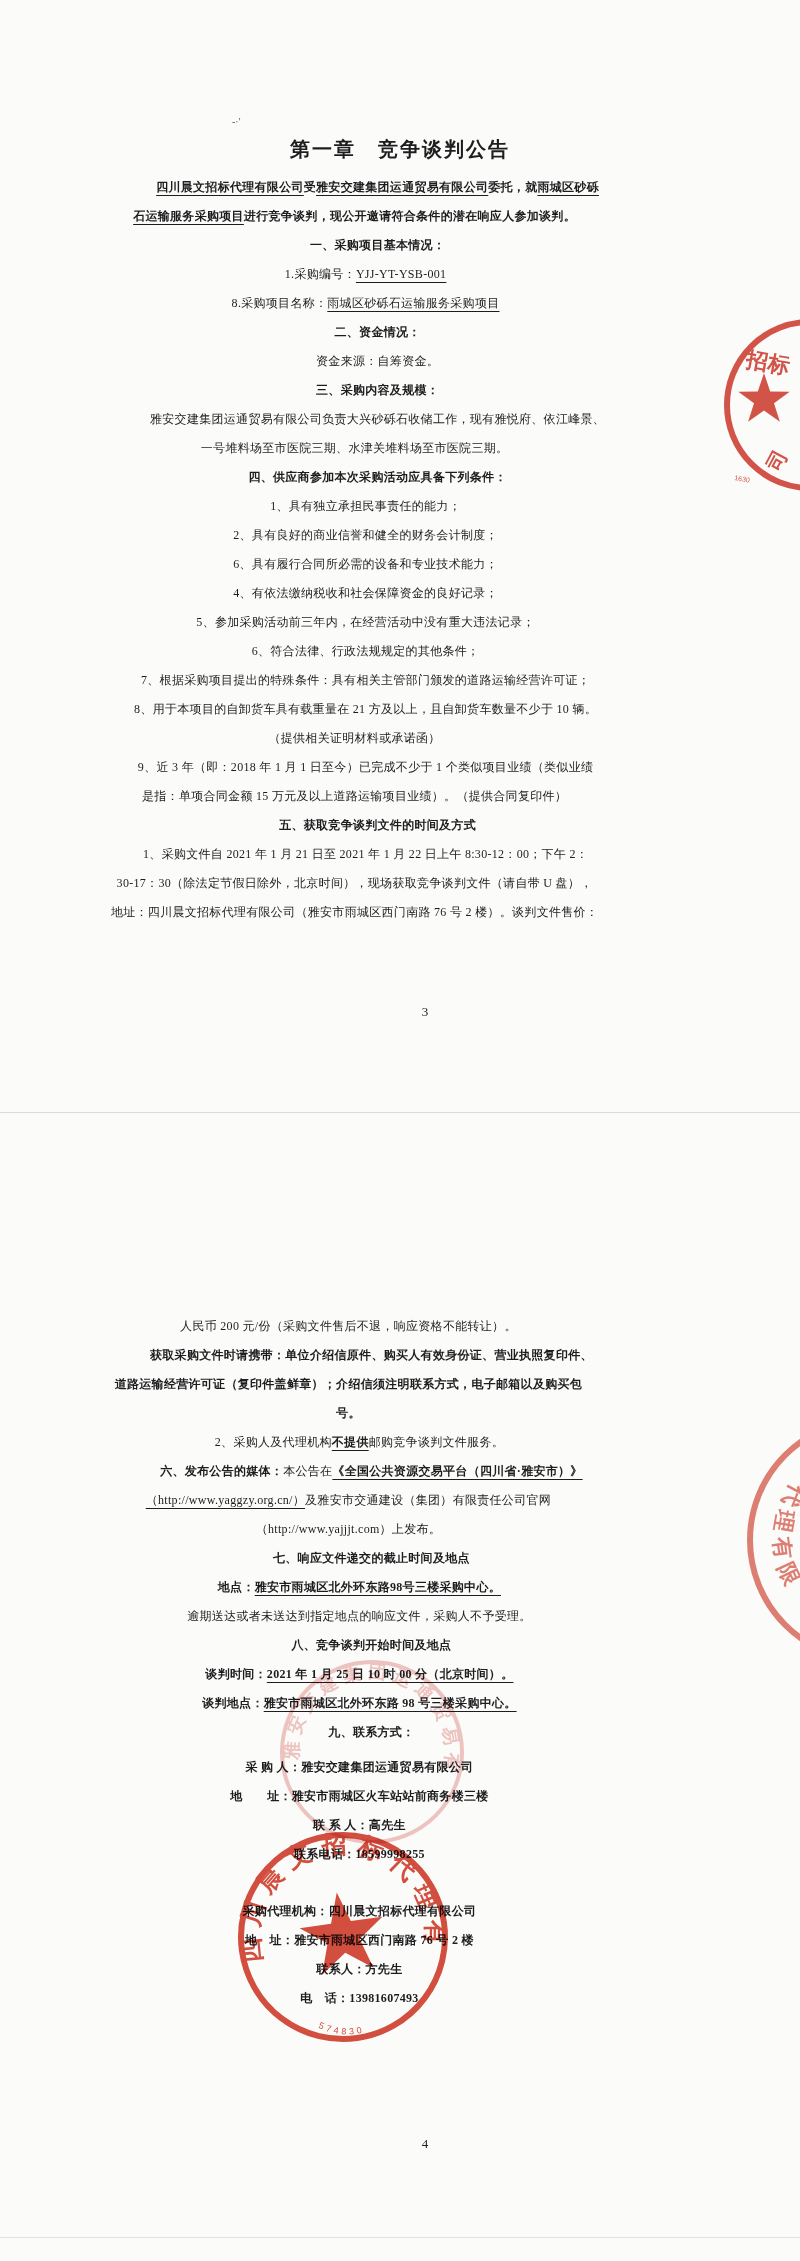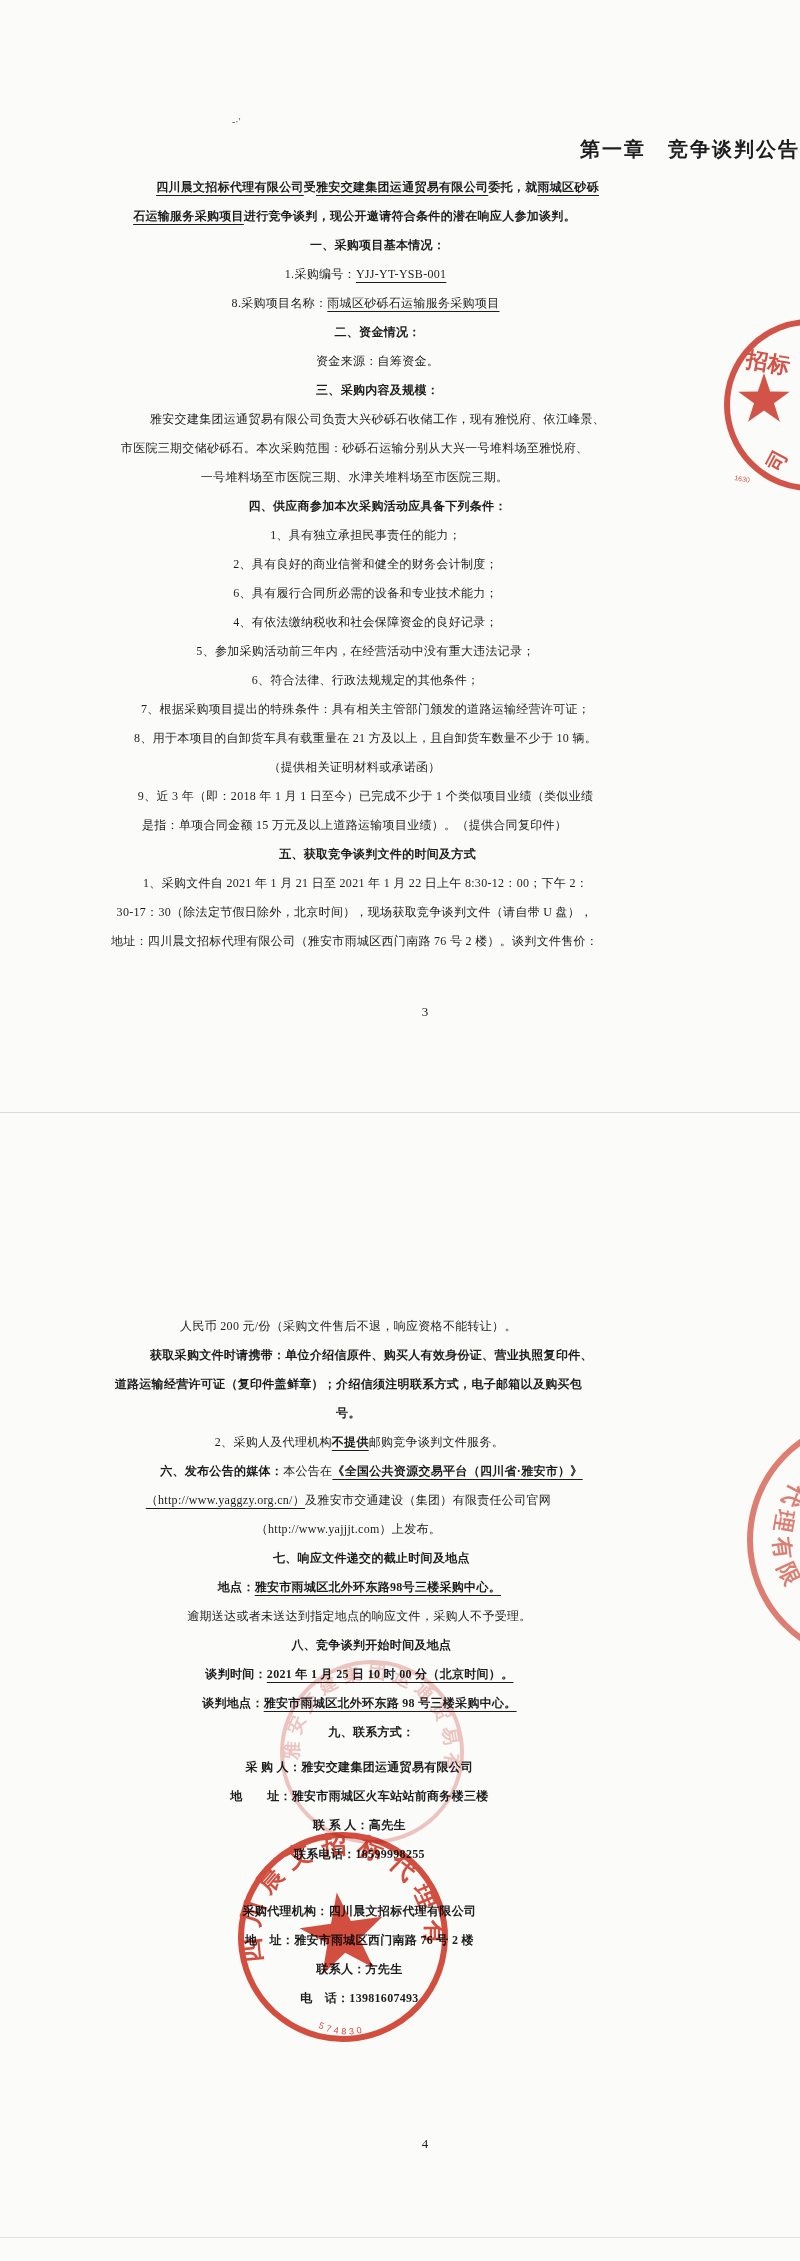--- a/index.html
+++ b/index.html
@@ -3,21 +3,21 @@
 <meta charset="utf-8">
 <style>
   html,body{margin:0;padding:0;width:800px;height:2261px;overflow:hidden;background:#fbfbf9;}
   body{font-family:"Liberation Serif","DejaVu Serif",serif;color:#1d1d1f;position:relative;}
   .ln{line-height:29px;font-size:12px;white-space:nowrap;letter-spacing:.3px;text-align:center;}
   .i1{margin-left:22px;}
   .i2{margin-left:46px;}
   .h{font-weight:bold;}
   span.u{text-decoration:underline;text-underline-offset:4px;}
   span.b{font-weight:bold;}
-  #doc-title{position:absolute;top:136px;left:0;width:800px;text-align:right;font-size:20px;font-weight:bold;letter-spacing:2px;}
+  #doc-title{position:absolute;top:136px;left:0;width:800px;text-align:center;font-size:20px;font-weight:bold;letter-spacing:2px;}
   #page1-body{position:absolute;top:173px;left:104px;}
   #page2-body{position:absolute;top:1312px;left:104px;}
   .pagenum{position:absolute;left:0;width:850px;text-align:center;font-size:13px;color:#222;}
   #pn3{top:1004px;}
   #pn4{top:2136px;}
   .sep{position:absolute;left:0;width:800px;height:1px;background:#dcdcd7;}
   #sep1{top:1112px;}
   #sep2{top:2237px;background:#e3e3de;}
   svg.stamp{position:absolute;mix-blend-mode:multiply;}
   #scan-artifact{position:absolute;top:116px;left:232px;font-size:10px;color:#555;}
@@ -31,21 +31,20 @@
 <div id="page1-body">
     <div class="ln i2 h"><span class="u">四川晨文招标代理有限公司</span><span class="">受</span><span class="u">雅安交建集团运通贸易有限公司</span><span class="">委托，就</span><span class="u">雨城区砂砾</span></div>
     <div class="ln h"><span class="u">石运输服务采购项目</span><span class="">进行竞争谈判，现公开邀请符合条件的潜在响应人参加谈判。</span></div>
     <div class="ln i2 h"><span class="">一、采购项目基本情况：</span></div>
     <div class="ln i1"><span class="">1.采购编号：</span><span class="u">YJJ-YT-YSB-001</span></div>
     <div class="ln i1"><span class="">8.采购项目名称：</span><span class="u">雨城区砂砾石运输服务采购项目</span></div>
     <div class="ln i2 h"><span class="">二、资金情况：</span></div>
     <div class="ln i2"><span class="">资金来源：自筹资金。</span></div>
     <div class="ln i2 h"><span class="">三、采购内容及规模：</span></div>
     <div class="ln i2"><span class="">雅安交建集团运通贸易有限公司负责大兴砂砾石收储工作，现有雅悦府、依江峰景、</span></div>
-    <div class="ln"><span class="">市医院三期交储砂砾石。本次采购范围：砂砾石运输分别从大兴一号堆料场至雅悦府、</span></div>
     <div class="ln"><span class="">一号堆料场至市医院三期、水津关堆料场至市医院三期。</span></div>
     <div class="ln i2 h"><span class="">四、供应商参加本次采购活动应具备下列条件：</span></div>
     <div class="ln i1"><span class="">1、具有独立承担民事责任的能力；</span></div>
     <div class="ln i1"><span class="">2、具有良好的商业信誉和健全的财务会计制度；</span></div>
     <div class="ln i1"><span class="">6、具有履行合同所必需的设备和专业技术能力；</span></div>
     <div class="ln i1"><span class="">4、有依法缴纳税收和社会保障资金的良好记录；</span></div>
     <div class="ln i1"><span class="">5、参加采购活动前三年内，在经营活动中没有重大违法记录；</span></div>
     <div class="ln i1"><span class="">6、符合法律、行政法规规定的其他条件；</span></div>
     <div class="ln i1"><span class="">7、根据采购项目提出的特殊条件：具有相关主管部门颁发的道路运输经营许可证；</span></div>
     <div class="ln i1"><span class="">8、用于本项目的自卸货车具有载重量在 21 方及以上，且自卸货车数量不少于 10 辆。</span></div>

